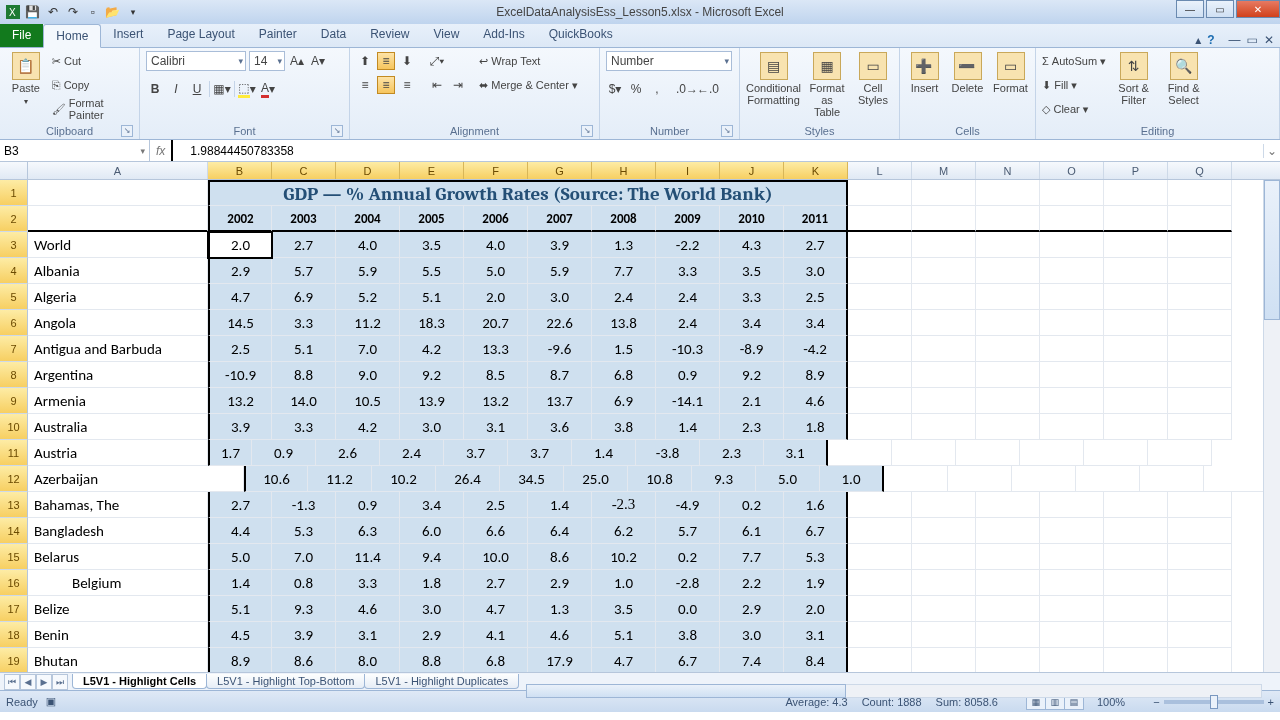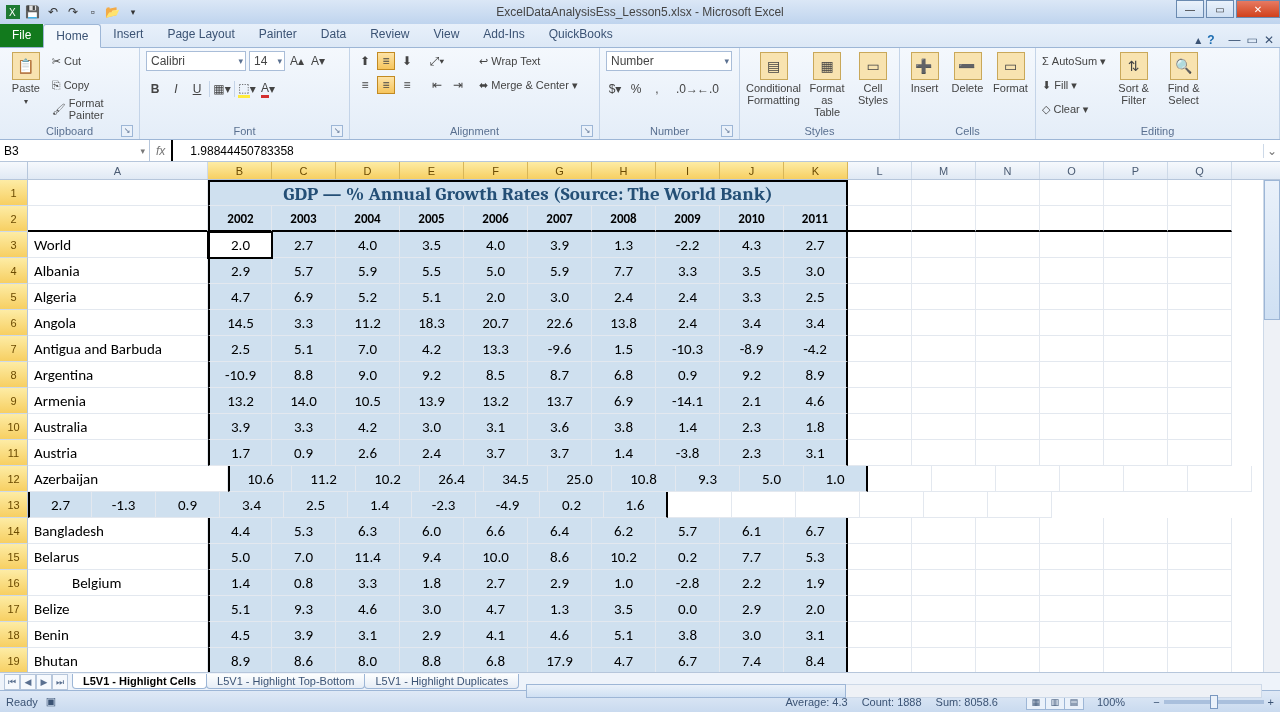--- a/index.html
+++ b/index.html
@@ -488,66 +488,67 @@
         <div class="cell" style="width: 64px;"></div>
         <div class="cell" style="width: 64px;"></div>
         <div class="cell" style="width: 64px;"></div>
         <div class="cell" style="width: 64px;"></div>
         <div class="cell" style="width: 64px;"></div>
         <div class="cell" style="width: 64px;"></div>
       </div>
       <div class="row">
         <div class="rowhdr sel">11</div>
         <div class="cell wA" style="width: 180px;">Austria</div>
-        <div class="cell sel num sel-border-left" style="width: 64px;">1.7</div>
+        <div class="cell sel num sel-border-left" style="width: 44px;">1.7</div>
         <div class="cell sel num" style="width: 64px;">0.9</div>
         <div class="cell sel num" style="width: 64px;">2.6</div>
         <div class="cell sel num" style="width: 64px;">2.4</div>
         <div class="cell sel num" style="width: 64px;">3.7</div>
         <div class="cell sel num" style="width: 64px;">3.7</div>
         <div class="cell sel num" style="width: 64px;">1.4</div>
         <div class="cell sel num" style="width: 64px;">-3.8</div>
         <div class="cell sel num" style="width: 64px;">2.3</div>
         <div class="cell sel num sel-border-right" style="width: 64px;">3.1</div>
         <div class="cell" style="width: 64px;"></div>
         <div class="cell" style="width: 64px;"></div>
         <div class="cell" style="width: 64px;"></div>
         <div class="cell" style="width: 64px;"></div>
         <div class="cell" style="width: 64px;"></div>
         <div class="cell" style="width: 64px;"></div>
       </div>
       <div class="row">
         <div class="rowhdr sel">12</div>
-        <div class="cell wA" style="width: 200px;">Azerbaijan</div>
+        <div class="cell wA" style="width: 216px;">Azerbaijan</div>
         <div class="cell sel num sel-border-left" style="width: 64px;">10.6</div>
         <div class="cell sel num" style="width: 64px;">11.2</div>
         <div class="cell sel num" style="width: 64px;">10.2</div>
         <div class="cell sel num" style="width: 64px;">26.4</div>
         <div class="cell sel num" style="width: 64px;">34.5</div>
         <div class="cell sel num" style="width: 64px;">25.0</div>
         <div class="cell sel num" style="width: 64px;">10.8</div>
         <div class="cell sel num" style="width: 64px;">9.3</div>
         <div class="cell sel num" style="width: 64px;">5.0</div>
         <div class="cell sel num sel-border-right" style="width: 64px;">1.0</div>
         <div class="cell" style="width: 64px;"></div>
         <div class="cell" style="width: 64px;"></div>
         <div class="cell" style="width: 64px;"></div>
         <div class="cell" style="width: 64px;"></div>
         <div class="cell" style="width: 64px;"></div>
         <div class="cell" style="width: 64px;"></div>
       </div>
       <div class="row">
         <div class="rowhdr sel">13</div>
+        <div class="cell wA" style="width: 180px;">Bahamas, The</div>
         <div class="cell sel num sel-border-left" style="width: 64px;">2.7</div>
         <div class="cell sel num" style="width: 64px;">-1.3</div>
         <div class="cell sel num" style="width: 64px;">0.9</div>
         <div class="cell sel num" style="width: 64px;">3.4</div>
         <div class="cell sel num" style="width: 64px;">2.5</div>
         <div class="cell sel num" style="width: 64px;">1.4</div>
-        <div class="cell sel num" style="width: 64px;">-2.3</div>
+        <div class="cell sel num" style="width: 64px; font-family: Liberation Serif, serif;">-2.3</div>
         <div class="cell sel num" style="width: 64px;">-4.9</div>
         <div class="cell sel num" style="width: 64px;">0.2</div>
         <div class="cell sel num sel-border-right" style="width: 64px;">1.6</div>
         <div class="cell" style="width: 64px;"></div>
         <div class="cell" style="width: 64px;"></div>
         <div class="cell" style="width: 64px;"></div>
         <div class="cell" style="width: 64px;"></div>
         <div class="cell" style="width: 64px;"></div>
         <div class="cell" style="width: 64px;"></div>
       </div>

